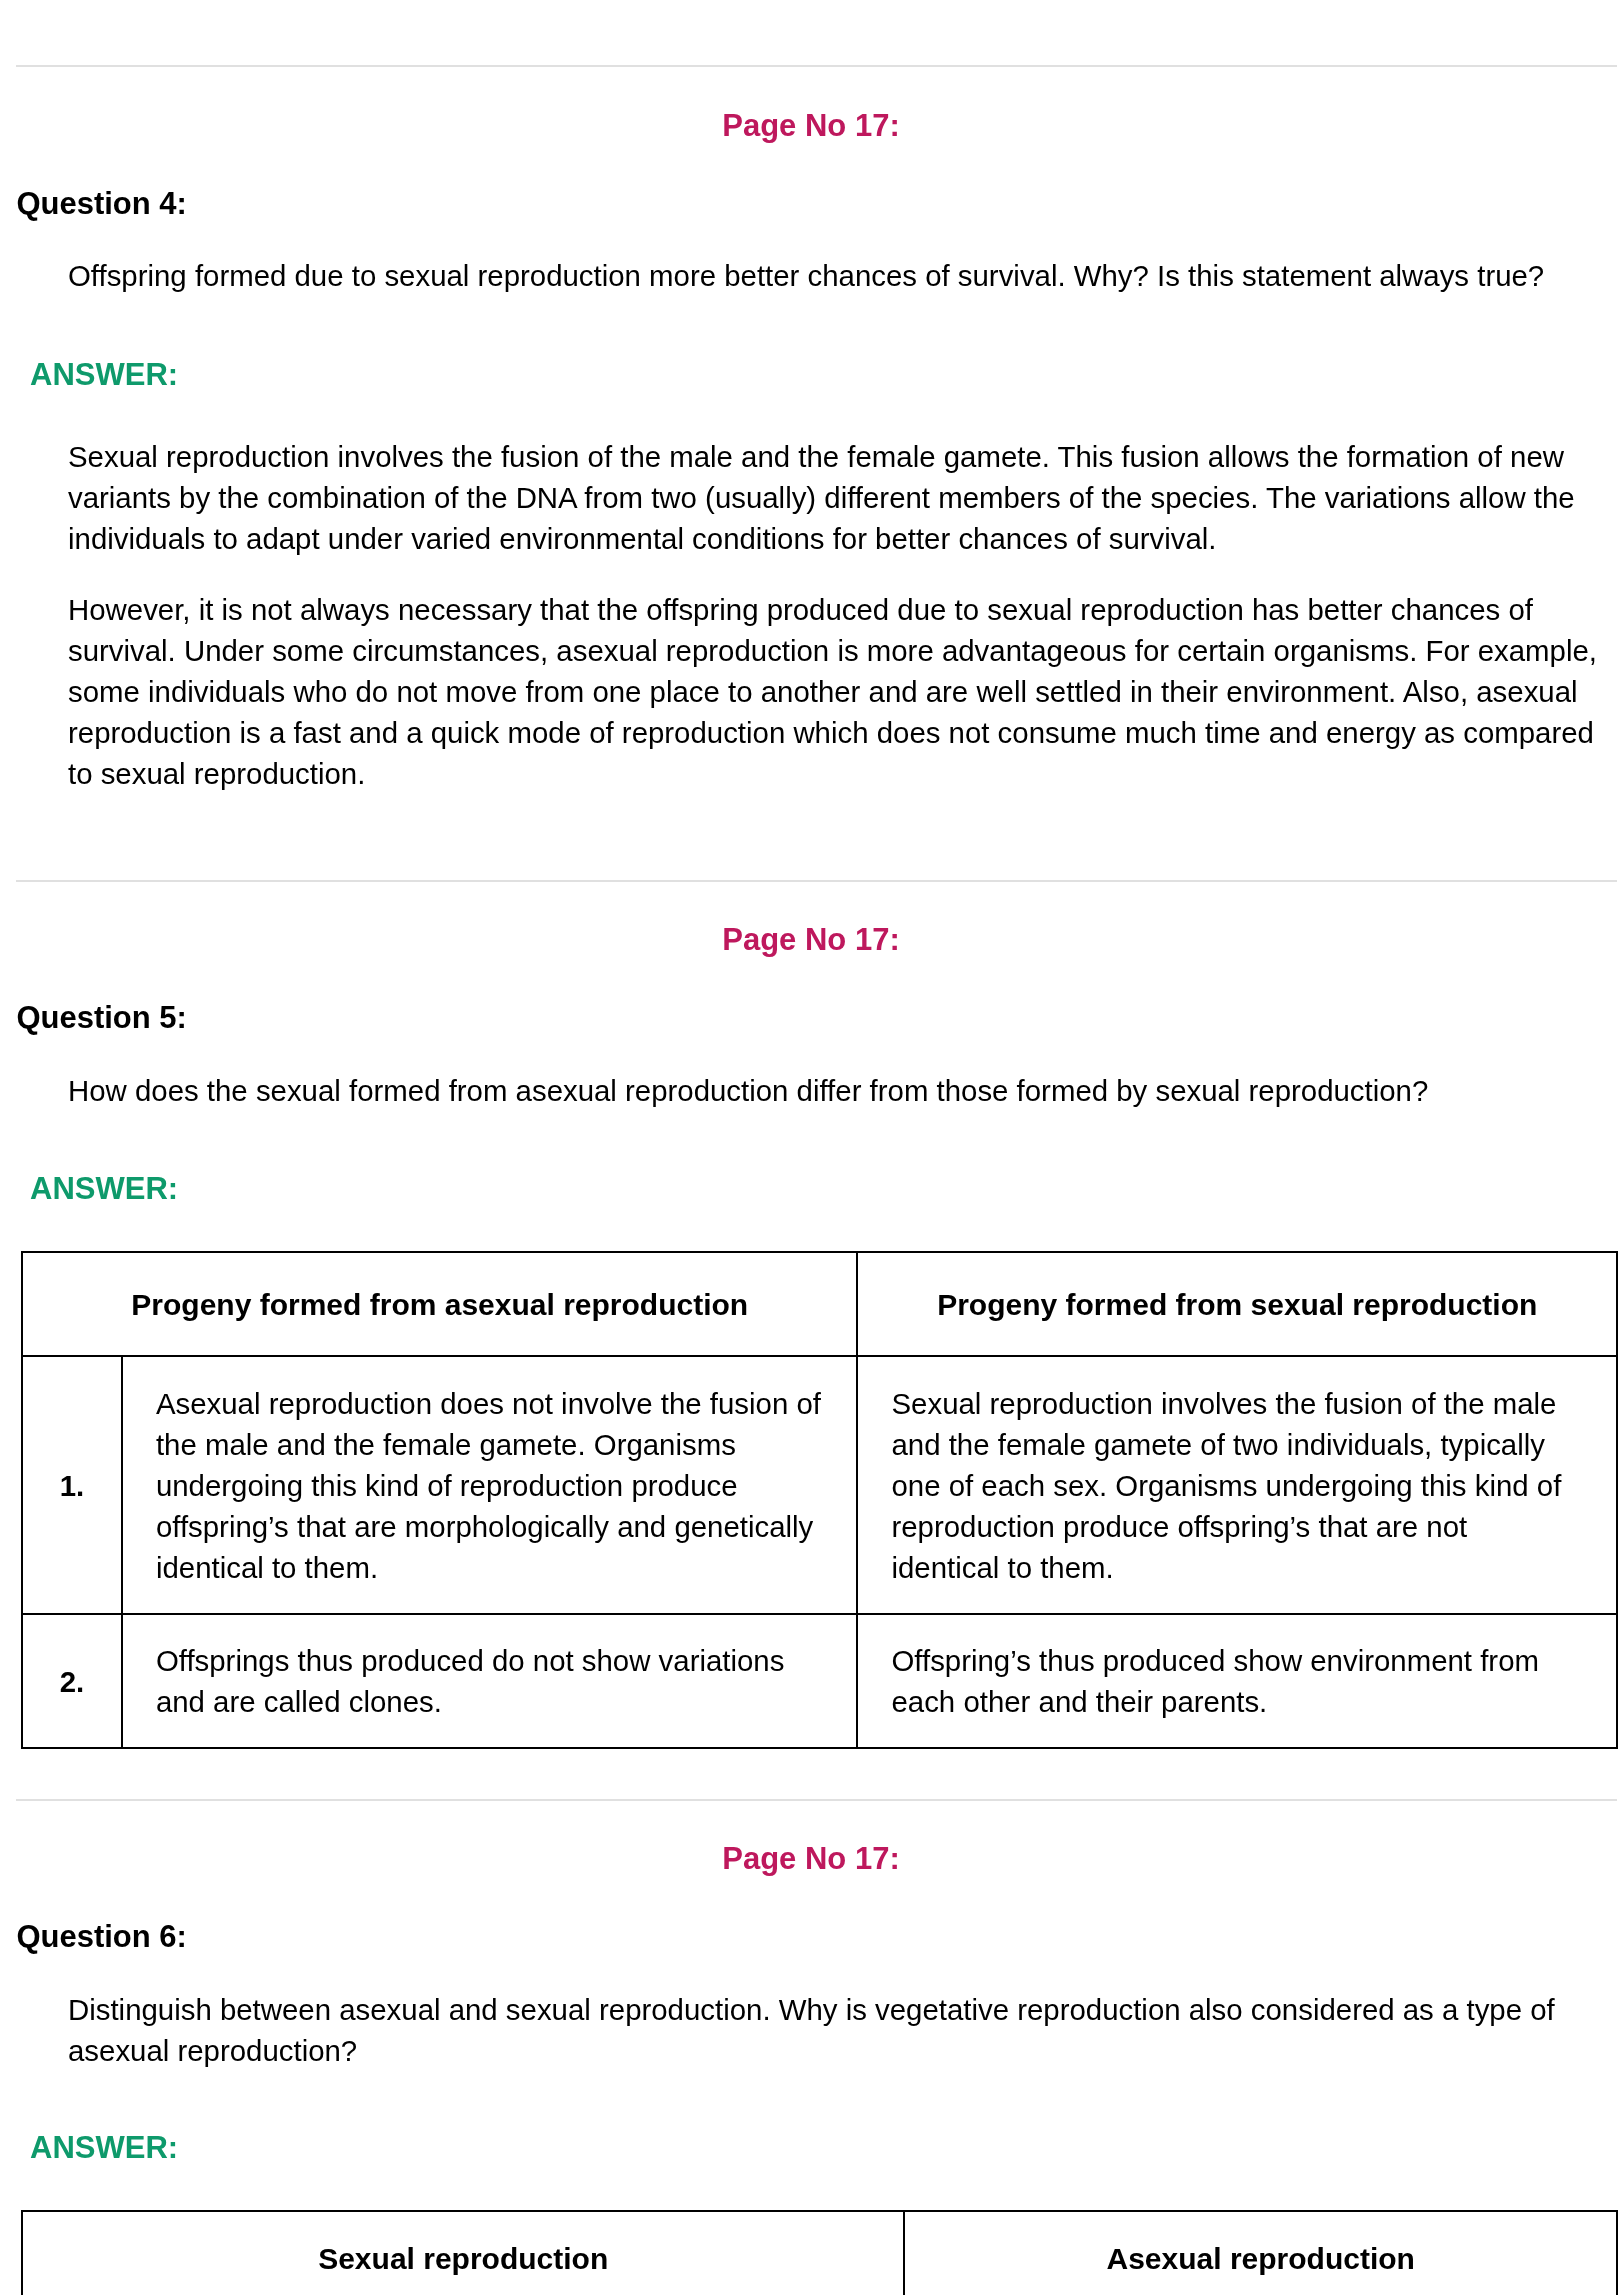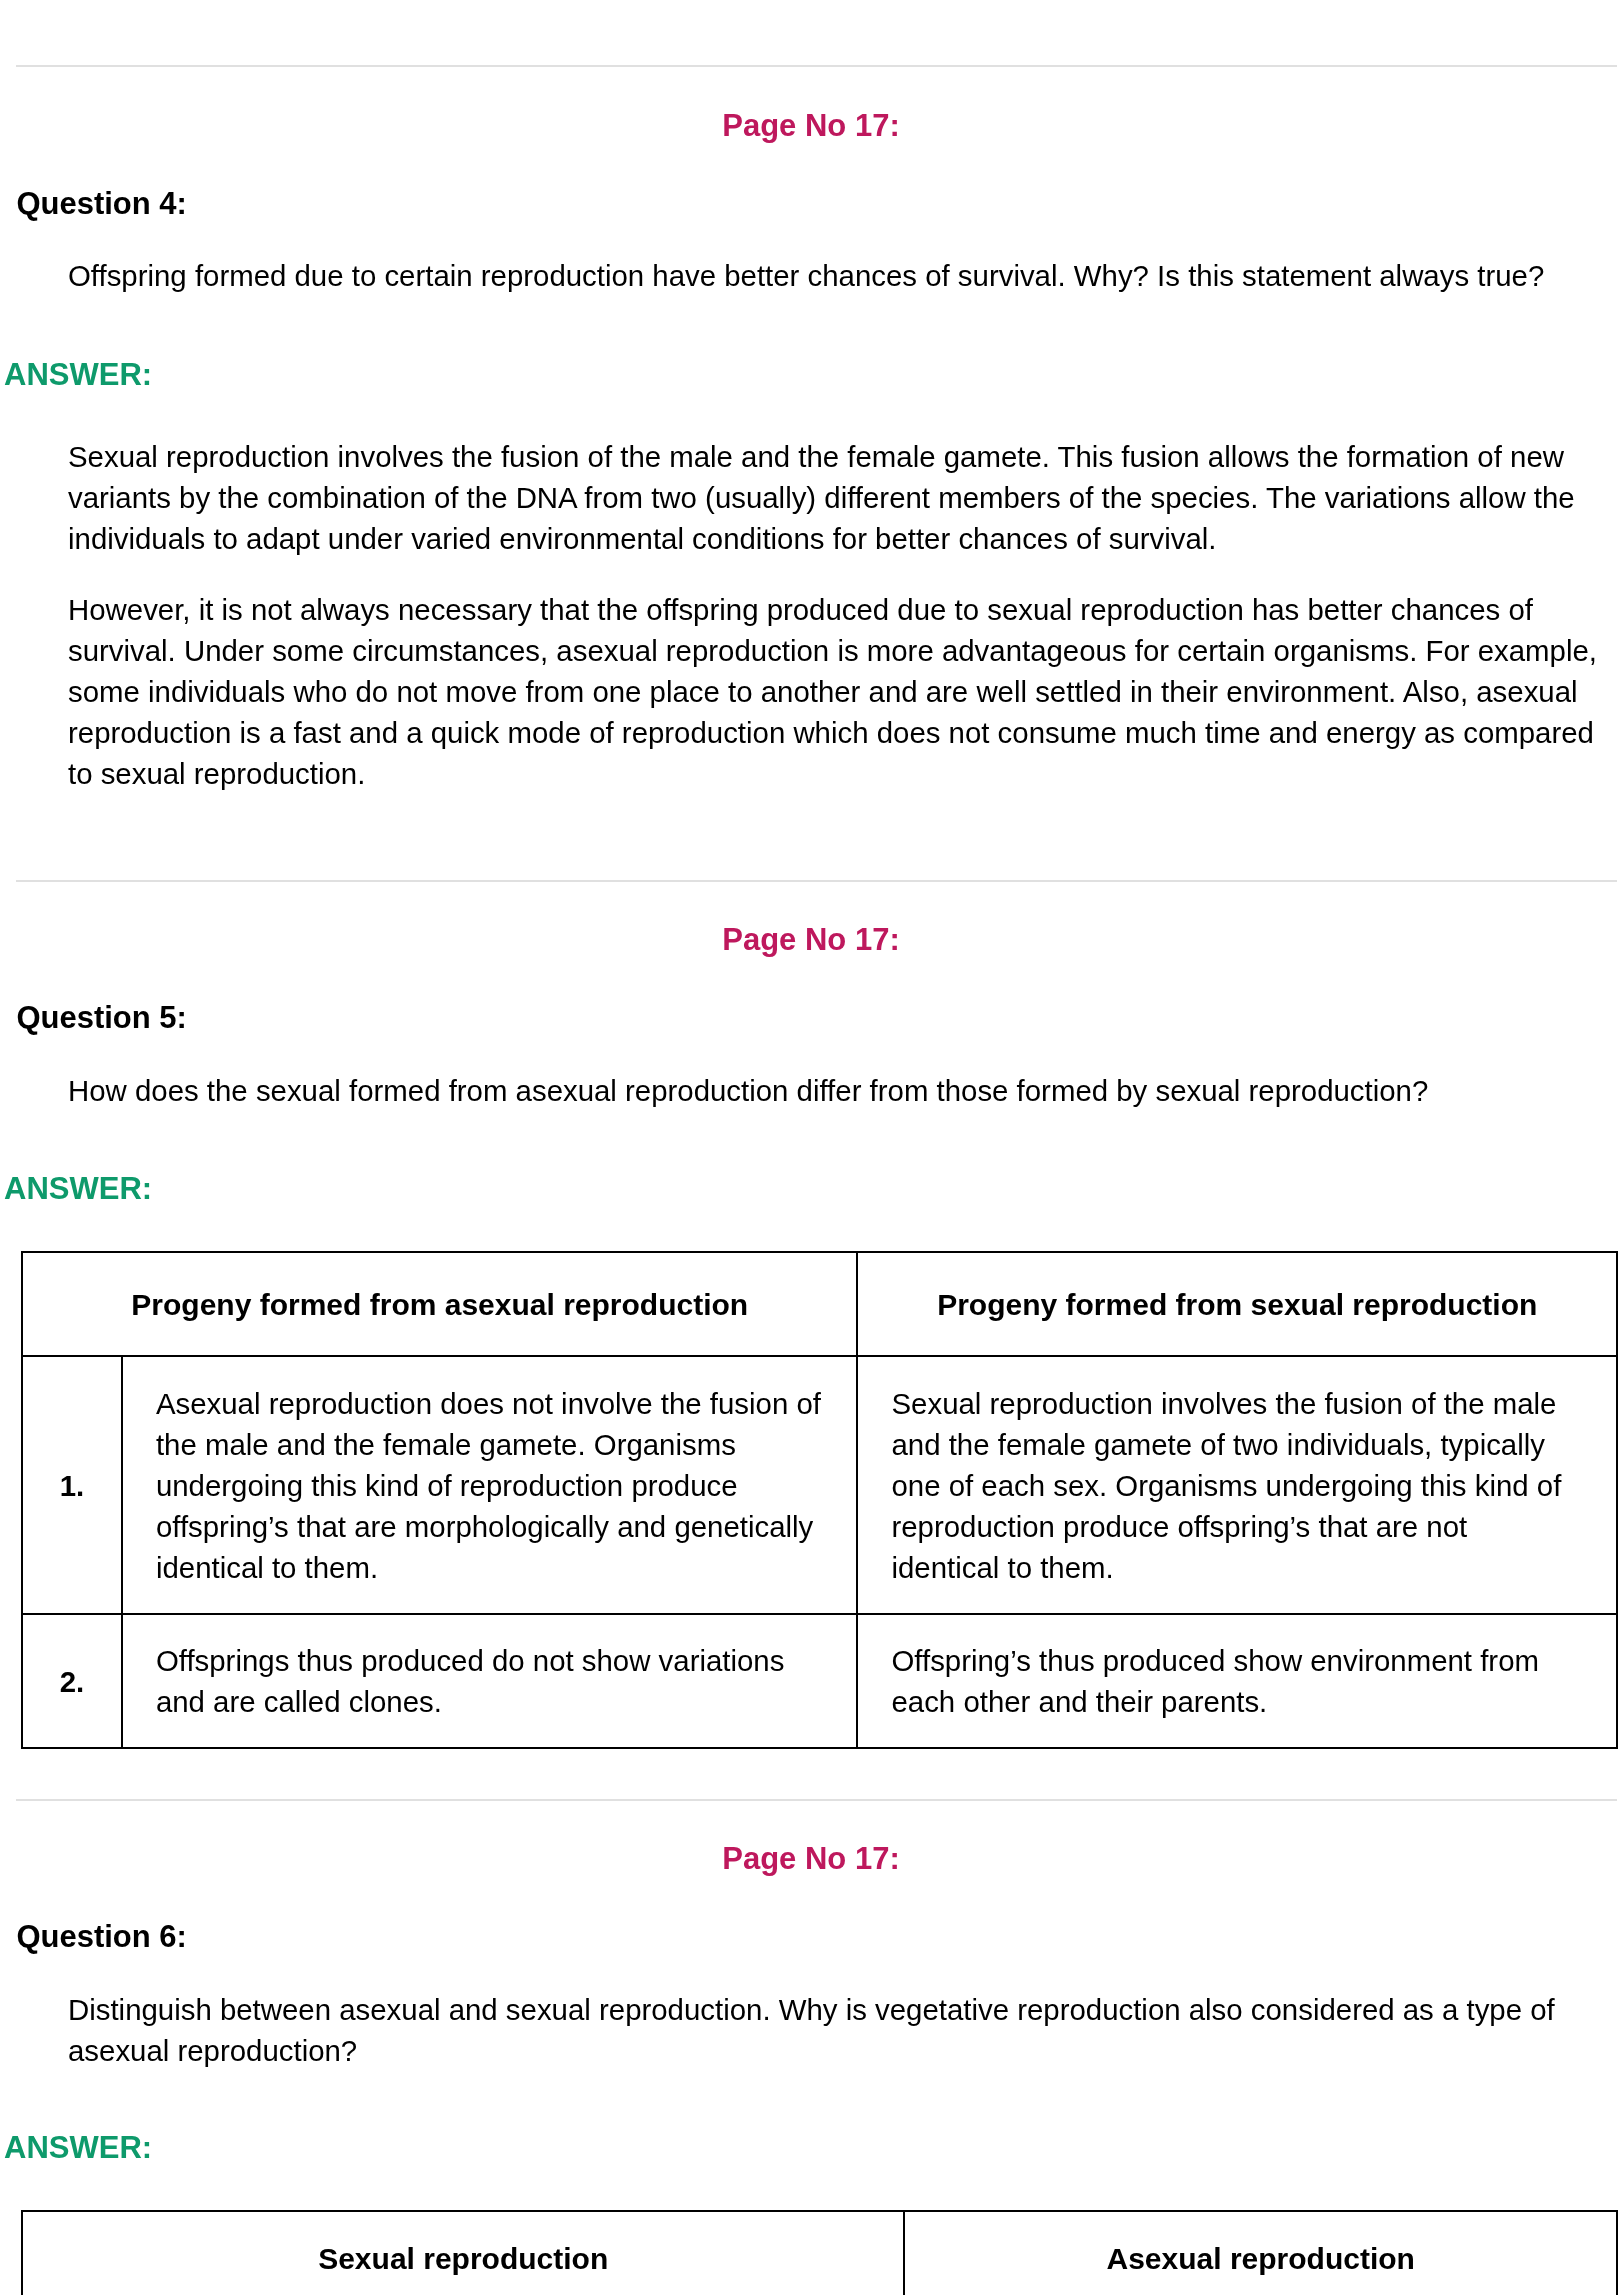--- a/index.html
+++ b/index.html
@@ -1,35 +1,35 @@
 <!DOCTYPE html>
 <html style="font-size:10.5px"><head>
 <meta charset="utf-8">
 <style>
   html,body{margin:0;padding:0;background:#fff;}
   body{width:1622px;height:2295px;overflow:hidden;position:relative;font-family:"Liberation Sans",sans-serif;color:#000;}
   .divider{position:absolute;left:16.4px;width:1601px;height:2px;background:#e0e0e0;}
   .pageno{position:absolute;left:0;width:1622px;text-align:center;font-weight:bold;font-size:31px;color:#be185d;}
   .qlabel{position:absolute;left:16.4px;font-weight:bold;font-size:31px;color:#000000;}
   .qtext{position:absolute;left:68px;width:1551px;font-size:29.4px;line-height:41px;color:#000;}
-  .answer{position:absolute;left:4px;font-weight:bold;font-size:31px;color:#0e9a6b;}
+  .answer{position:absolute;left:30px;font-weight:bold;font-size:31px;color:#0e9a6b;}
   .para{position:absolute;left:68px;width:1544px;font-size:29.4px;line-height:41px;color:#000;}
   table{position:absolute;border-collapse:collapse;font-size:29.4px;line-height:41px;}
   td,th{border:2px solid #000;vertical-align:middle;}
   th{font-weight:bold;text-align:center;font-size:30px;}
   .num{font-weight:bold;text-align:center;}
   .cell{padding:0 33px;}
 </style>
 </head>
 <body>
 
 <div class="divider" style="top:65px;"></div>
 <div class="pageno" style="top:108px;">Page No 17:</div>
 <div class="qlabel" style="top:186px;">Question 4:</div>
-<div class="qtext" style="top:255px;">Offspring formed due to certain reproduction have better chances of survival. Why? Is this statement always true?</div>
+<div class="qtext" style="top:255px;">Offspring formed due to sexual reproduction more better chances of survival. Why? Is this statement always true?</div>
 <div class="answer" style="top:357px;">ANSWER:</div>
 <div class="para" style="top:436px;">Sexual reproduction involves the fusion of the male and the female gamete. This fusion allows the formation of new variants by the combination of the DNA from two (usually) different members of the species. The variations allow the individuals to adapt under varied environmental conditions for better chances of survival.</div>
 <div class="para" style="top:589px;">However, it is not always necessary that the offspring produced due to sexual reproduction has better chances of survival. Under some circumstances, asexual reproduction is more advantageous for certain organisms. For example, some individuals who do not move from one place to another and are well settled in their environment. Also, asexual reproduction is a fast and a quick mode of reproduction which does not consume much time and energy as compared to sexual reproduction.</div>
 
 <div class="divider" style="top:880px;"></div>
 <div class="pageno" style="top:922px;">Page No 17:</div>
 <div class="qlabel" style="top:1000px;">Question 5:</div>
 <div class="qtext" style="top:1070px;">How does the sexual formed from asexual reproduction differ from those formed by sexual reproduction?</div>
 <div class="answer" style="top:1171px;">ANSWER:</div>
 

